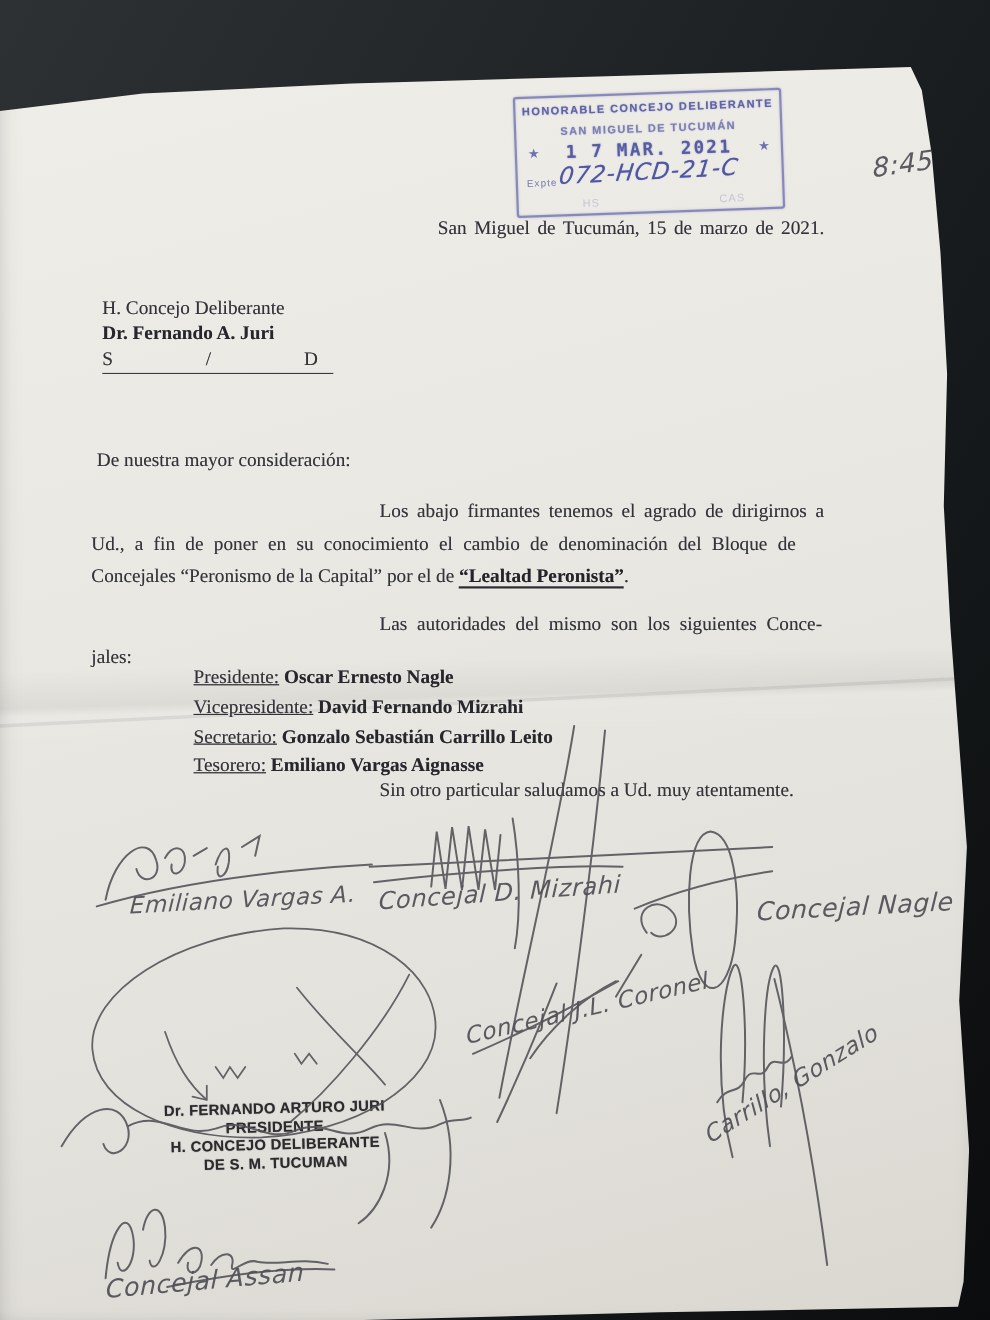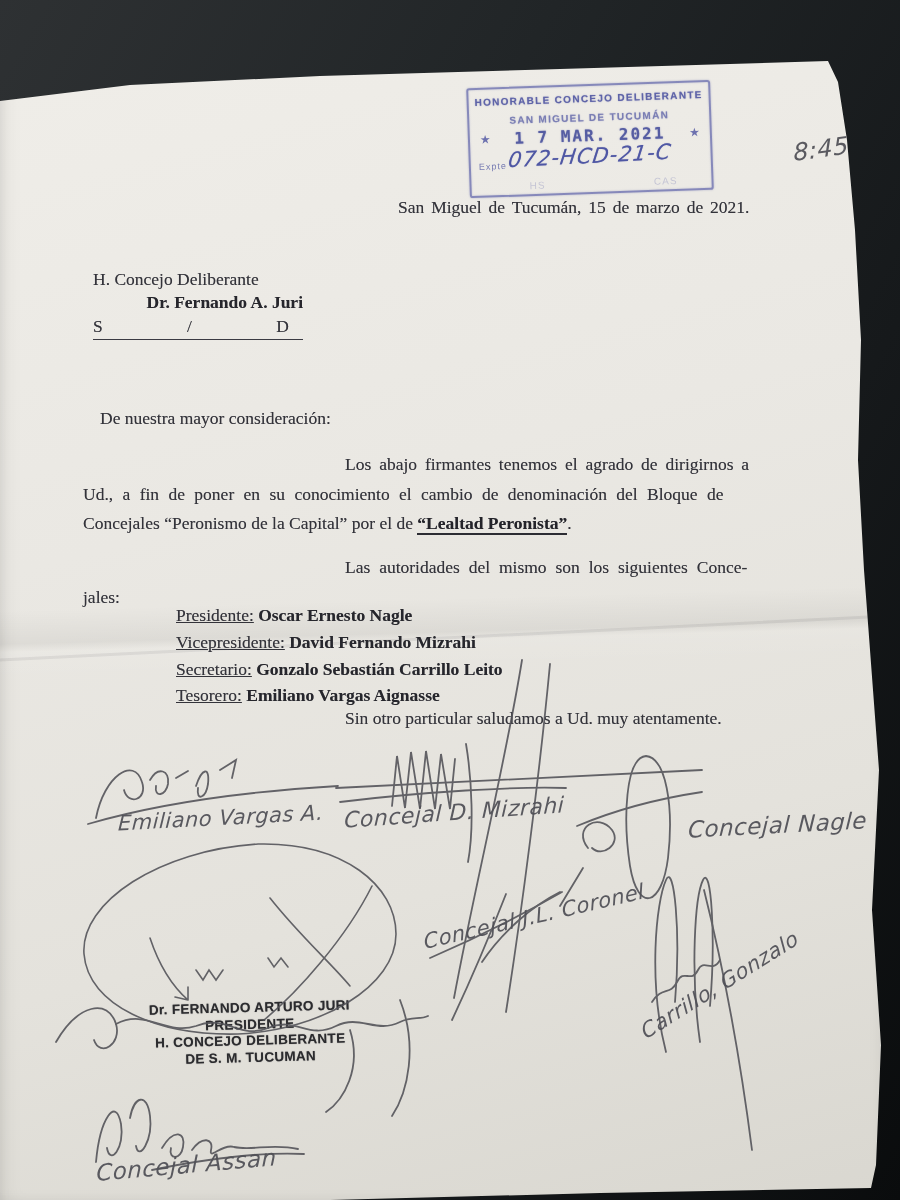--- a/index.html
+++ b/index.html
@@ -28,23 +28,23 @@
     font-weight:bold;font-size:16px;letter-spacing:2px;color:rgba(80,88,160,.92);text-shadow:0 0 1.4px rgba(94,99,169,.7);}
   .stamp-expte-label{position:absolute;left:8px;top:72px;font-size:9px;letter-spacing:1px;color:rgba(86,92,164,.8);}
   .stamp-expte-number{position:absolute;left:38px;top:58px;font-family:"DejaVu Sans",sans-serif;font-style:italic;
     font-size:21px;letter-spacing:1px;color:#4f57a4;transform:skewX(-10deg) rotate(-1deg);text-shadow:0 0 .8px rgba(79,87,164,.6);}
   .stamp-faint{position:absolute;bottom:3px;font-size:10px;opacity:.28;color:#5e63a9;letter-spacing:1px;}
   .time-note{left:793px;top:133px;font-family:"DejaVu Sans",sans-serif;font-style:italic;font-size:24px;
     color:#5a549e;transform:rotate(-8deg) skewX(-6deg);letter-spacing:1px;}
   
   .dateline{left:398px;top:197px;font-size:17.5px;word-spacing:2.5px;}
   .recipient{left:93px;top:268px;font-size:17.5px;line-height:23px;}
-  .recipient .bold{font-weight:bold;color:#26262c;text-align:right;}
+  .recipient .bold{font-weight:bold;color:#26262c;}
   .sd-row{display:flex;justify-content:space-between;width:210px;border-bottom:1.6px solid #3a3a42;padding-bottom:1px;margin-top:1px;}
-  .salutation{left:100px;top:408px;font-size:17.5px;}
+  .salutation{left:88px;top:408px;font-size:17.5px;}
   .para{left:83px;top:450px;width:724px;font-size:17.5px;line-height:29.5px;}
   .indent{margin-left:262px;}
   .ws1{word-spacing:3.5px;}
   .ws2{word-spacing:5px;}
   .ws3{word-spacing:4.5px;}
   .emphasis{font-weight:bold;color:#232329;border-bottom:2px solid #2c2c33;}
   .para2{top:553px;}
   .authorities{left:176px;top:602px;font-size:17.5px;line-height:26.8px;}
   .role{text-decoration:underline;}
   .aname{font-weight:bold;color:#26262c;}

